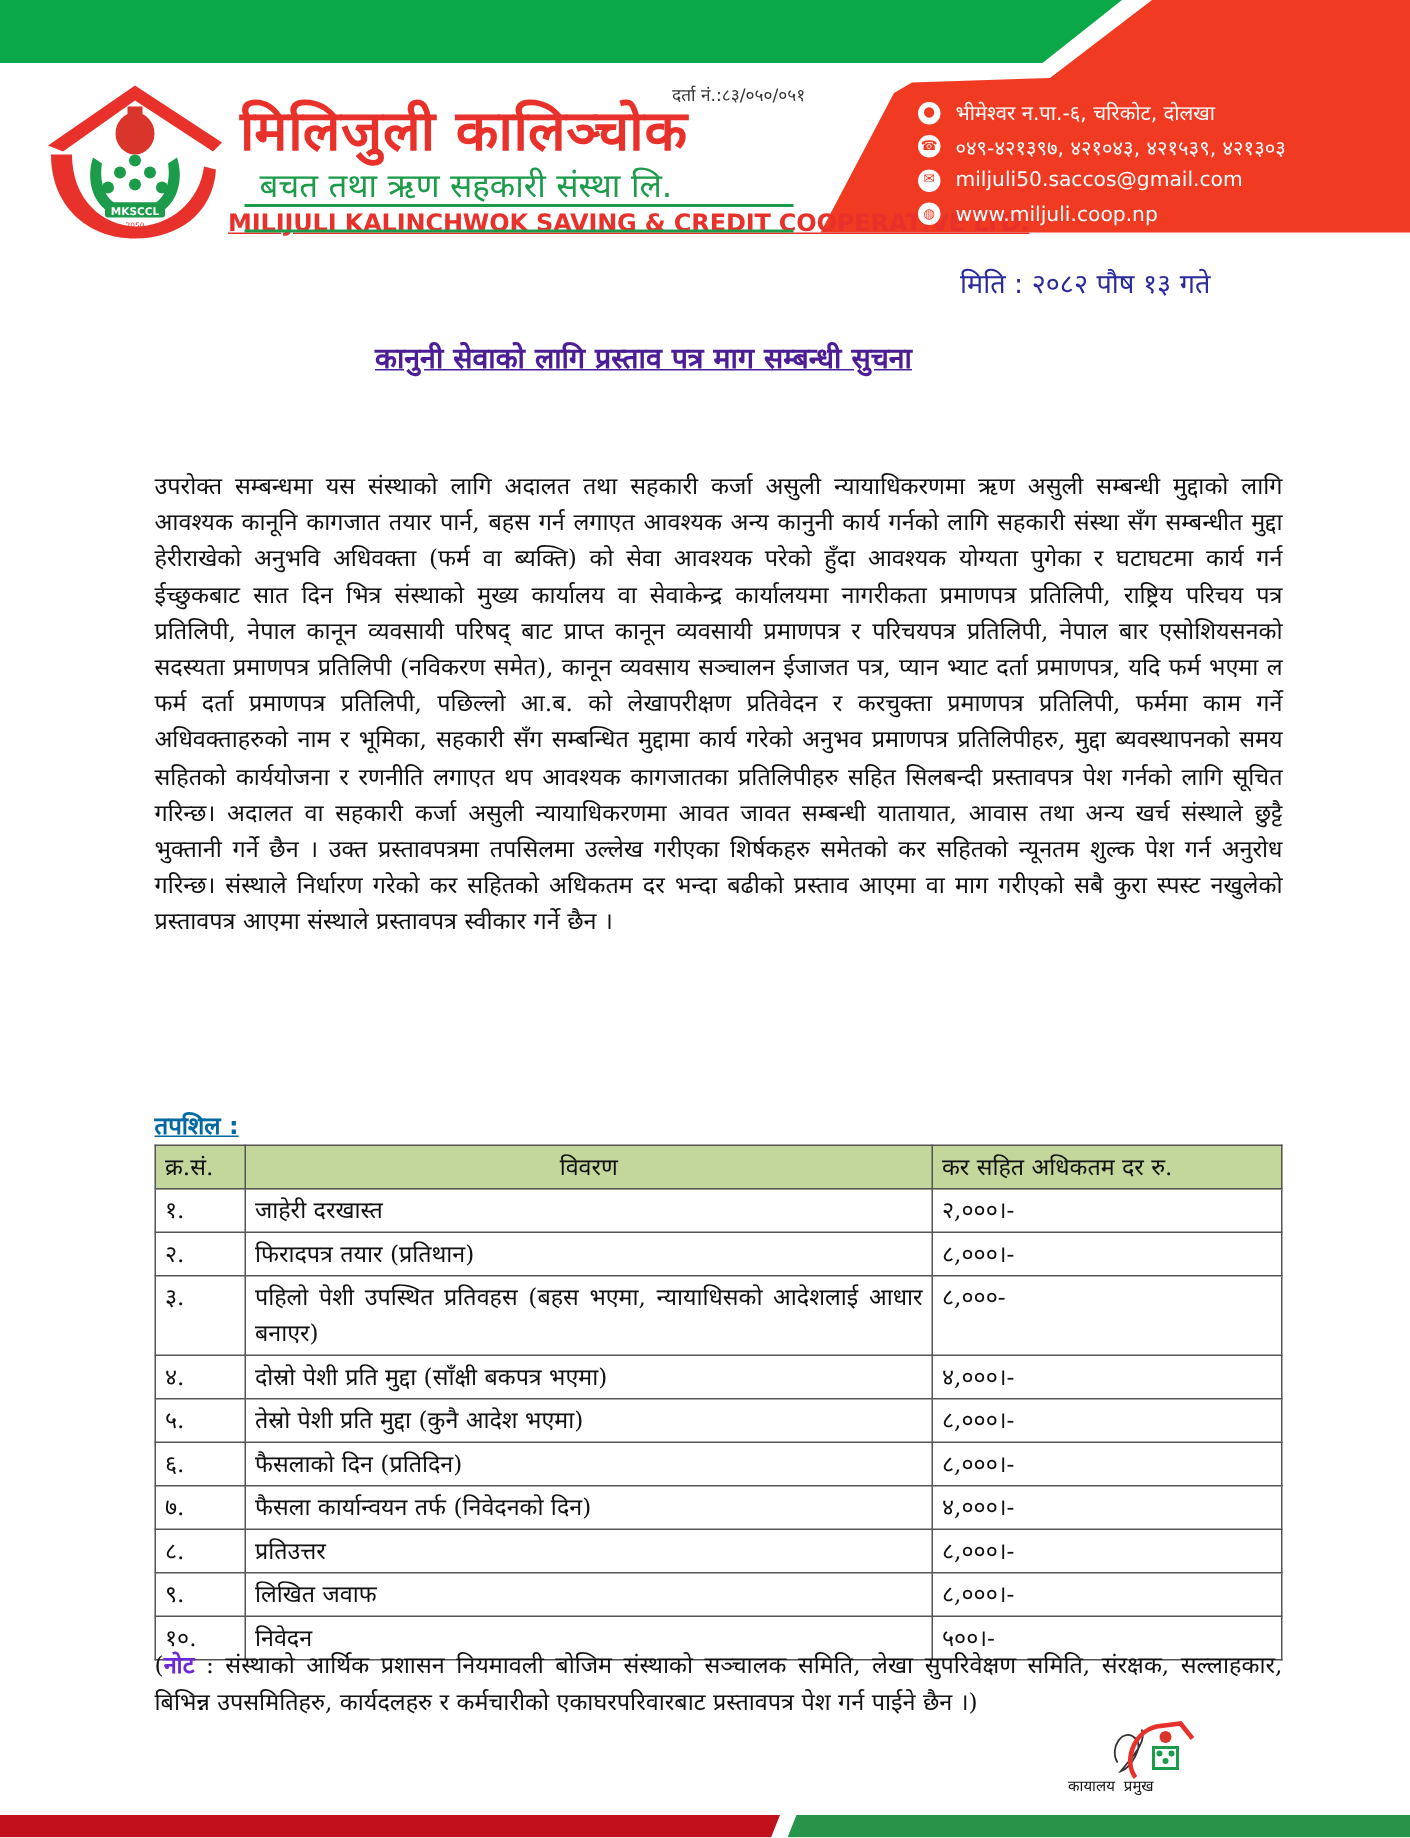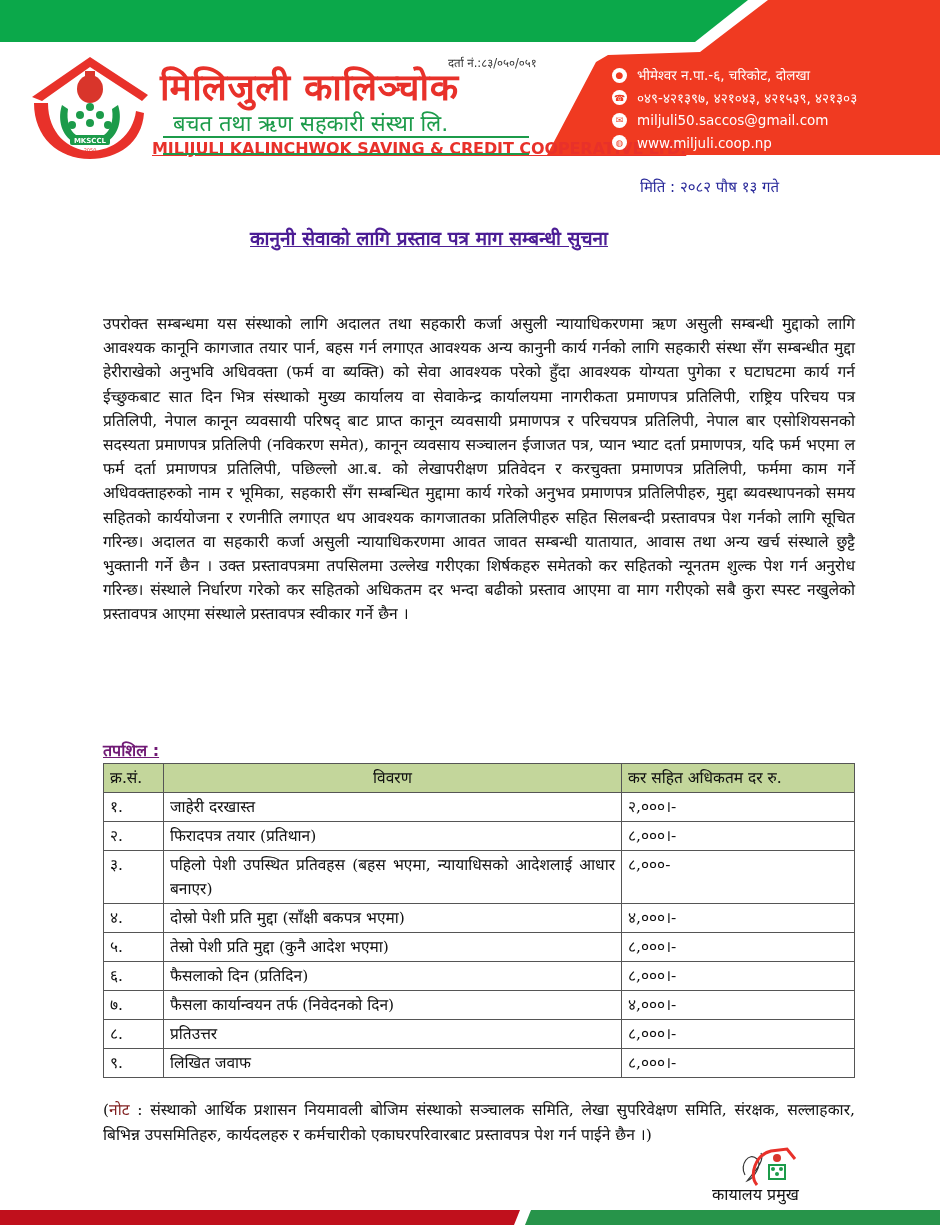--- a/index.html
+++ b/index.html
@@ -14,41 +14,41 @@
   .org-name-np { position: absolute; left: 160px; top: 60px; font-size: 37px; font-weight: bold; color: #e8312a; letter-spacing: 0.5px; white-space: nowrap; }
   .org-sub-np { position: absolute; left: 173px; top: 107px; font-size: 22px; color: #1c9b4a; white-space: nowrap; }
   .org-line1 { position: absolute; left: 163px; top: 136px; width: 366px; height: 2px; background: #1c9b4a; }
   .org-name-en { position: absolute; left: 152px; top: 139px; font-size: 16px; font-weight: bold; color: #e8312a; white-space: nowrap; letter-spacing: -0.1px; text-decoration: underline; }
   .org-line2 { position: absolute; left: 163px; top: 153px; width: 366px; height: 2px; background: #1c9b4a; }
 
   .contact { position: absolute; left: 612px; top: 64px; color: #fff; }
   .contact-row { display: flex; align-items: center; height: 22.5px; font-size: 13.5px; white-space: nowrap; }
   .contact-row .ic { width: 15px; height: 15px; border-radius: 50%; background: #fff; color: #f03a21; display: inline-flex; align-items: center; justify-content: center; font-size: 9px; font-weight: bold; margin-right: 10px; flex-shrink: 0; }
 
-  .date { position: absolute; left: 640px; top: 176px; font-size: 15px; color: #2a2a9a; white-space: nowrap; }
+  .date { position: absolute; left: 640px; top: 176px; font-size: 18px; color: #2a2a9a; white-space: nowrap; }
 
   .title { position: absolute; left: 250px; top: 225px; font-size: 19px; font-weight: bold; text-decoration: underline; white-space: nowrap; color: #4c1d95; }
 
   .body-text { position: absolute; left: 103px; top: 282px; width: 752px; font-family: "DejaVu Serif", serif; font-size: 15.6px; line-height: 24.2px; text-align: justify; color: #111; margin-top: 30px; }
 
-  .tapsil { position: absolute; left: 103px; top: 739px; font-size: 16px; font-weight: bold; text-decoration: underline; color: #701a75; }
+  .tapsil { position: absolute; left: 103px; top: 739px; font-size: 16px; font-weight: bold; text-decoration: underline; color: #0369a1; }
 
   table.rates { position: absolute; left: 103px; top: 763px; width: 752px; border-collapse: collapse; font-family: "DejaVu Serif", serif; font-size: 15.5px; color: #111; padding-left: 40px; }
   table.rates th, table.rates td { border: 1px solid #555; padding: 2px 6px; text-align: left; vertical-align: top; font-weight: normal; line-height: 24px; }
   table.rates th { background: #c3d69b; }
   table.rates th.c2 { text-align: center; }
   table.rates .c1 { width: 60px; }
   table.rates .c3 { width: 233px; }
   table.rates td.c2 { text-align: justify; }
 
   .note { position: absolute; left: 103px; top: 1098px; width: 752px; font-family: "DejaVu Serif", serif; font-size: 15.6px; line-height: 24.5px; text-align: justify; color: #111; }
-  .note .note-label { color: #7f1d1d; font-weight: normal; font-family: "DejaVu Sans", sans-serif; }
+  .note .note-label { color: #6d28d9; font-weight: bold; font-family: "DejaVu Sans", sans-serif; }
 
   .stamp-svg { position: absolute; left: 735px; top: 1145px; width: 70px; height: 42px; }
-  .sign-label { position: absolute; left: 712px; top: 1183px; font-size: 16px; color: #111; white-space: nowrap; }
+  .sign-label { position: absolute; left: 712px; top: 1183px; font-size: 10px; color: #111; white-space: nowrap; font-family: Liberation Mono, monospace; }
 
   .footer-svg { position: absolute; left: 0; top: 1210px; width: 940px; height: 15px; }
 </style>
 </head>
 <body>
 
 <svg class="hdr-svg" viewBox="0 0 940 170">
   <polygon points="0,0 748,0 695,42 0,42" fill="#0ba84a"></polygon>
   <polygon points="768,0 940,0 940,155 547,155 596,62 608,55 700,52" fill="#f03a21"></polygon>
 </svg>
@@ -151,20 +151,25 @@
     <tr>
         <td class="c1">८.</td>
         <td class="c2">प्रतिउत्तर</td>
         <td class="c3">८,०००।-</td>
       </tr>
     <tr>
         <td class="c1">९.</td>
         <td class="c2">लिखित जवाफ</td>
         <td class="c3">८,०००।-</td>
       </tr>
+    <tr>
+        <td class="c1">१०.</td>
+        <td class="c2">निवेदन</td>
+        <td class="c3">५००।-</td>
+      </tr>
   </tbody>
 </table>
 
 <div class="note"><span>(</span><span class="note-label">नोट</span><span> : संस्थाको आर्थिक प्रशासन नियमावली बोजिम संस्थाको सञ्चालक समिति, लेखा सुपरिवेक्षण समिति, संरक्षक, सल्लाहकार, बिभिन्न उपसमितिहरु, कार्यदलहरु र कर्मचारीको एकाघरपरिवारबाट प्रस्तावपत्र पेश गर्न पाईने छैन ।)</span></div>
 
 <svg class="stamp-svg" viewBox="0 0 70 42">
   <path d="M10,30 C4,20 14,6 22,14 C28,20 18,34 12,36 C20,26 30,16 26,8" fill="none" stroke="#333" stroke-width="1.2"></path>
   <path d="M22,40 C14,30 20,10 36,6 L52,4 L60,14" fill="none" stroke="#e8312a" stroke-width="3"></path>
   <path d="M34,20 L50,20 L50,34 L34,34 Z" fill="none" stroke="#1c9b4a" stroke-width="2"></path>
   <circle cx="38" cy="24" r="2" fill="#1c9b4a"></circle>

